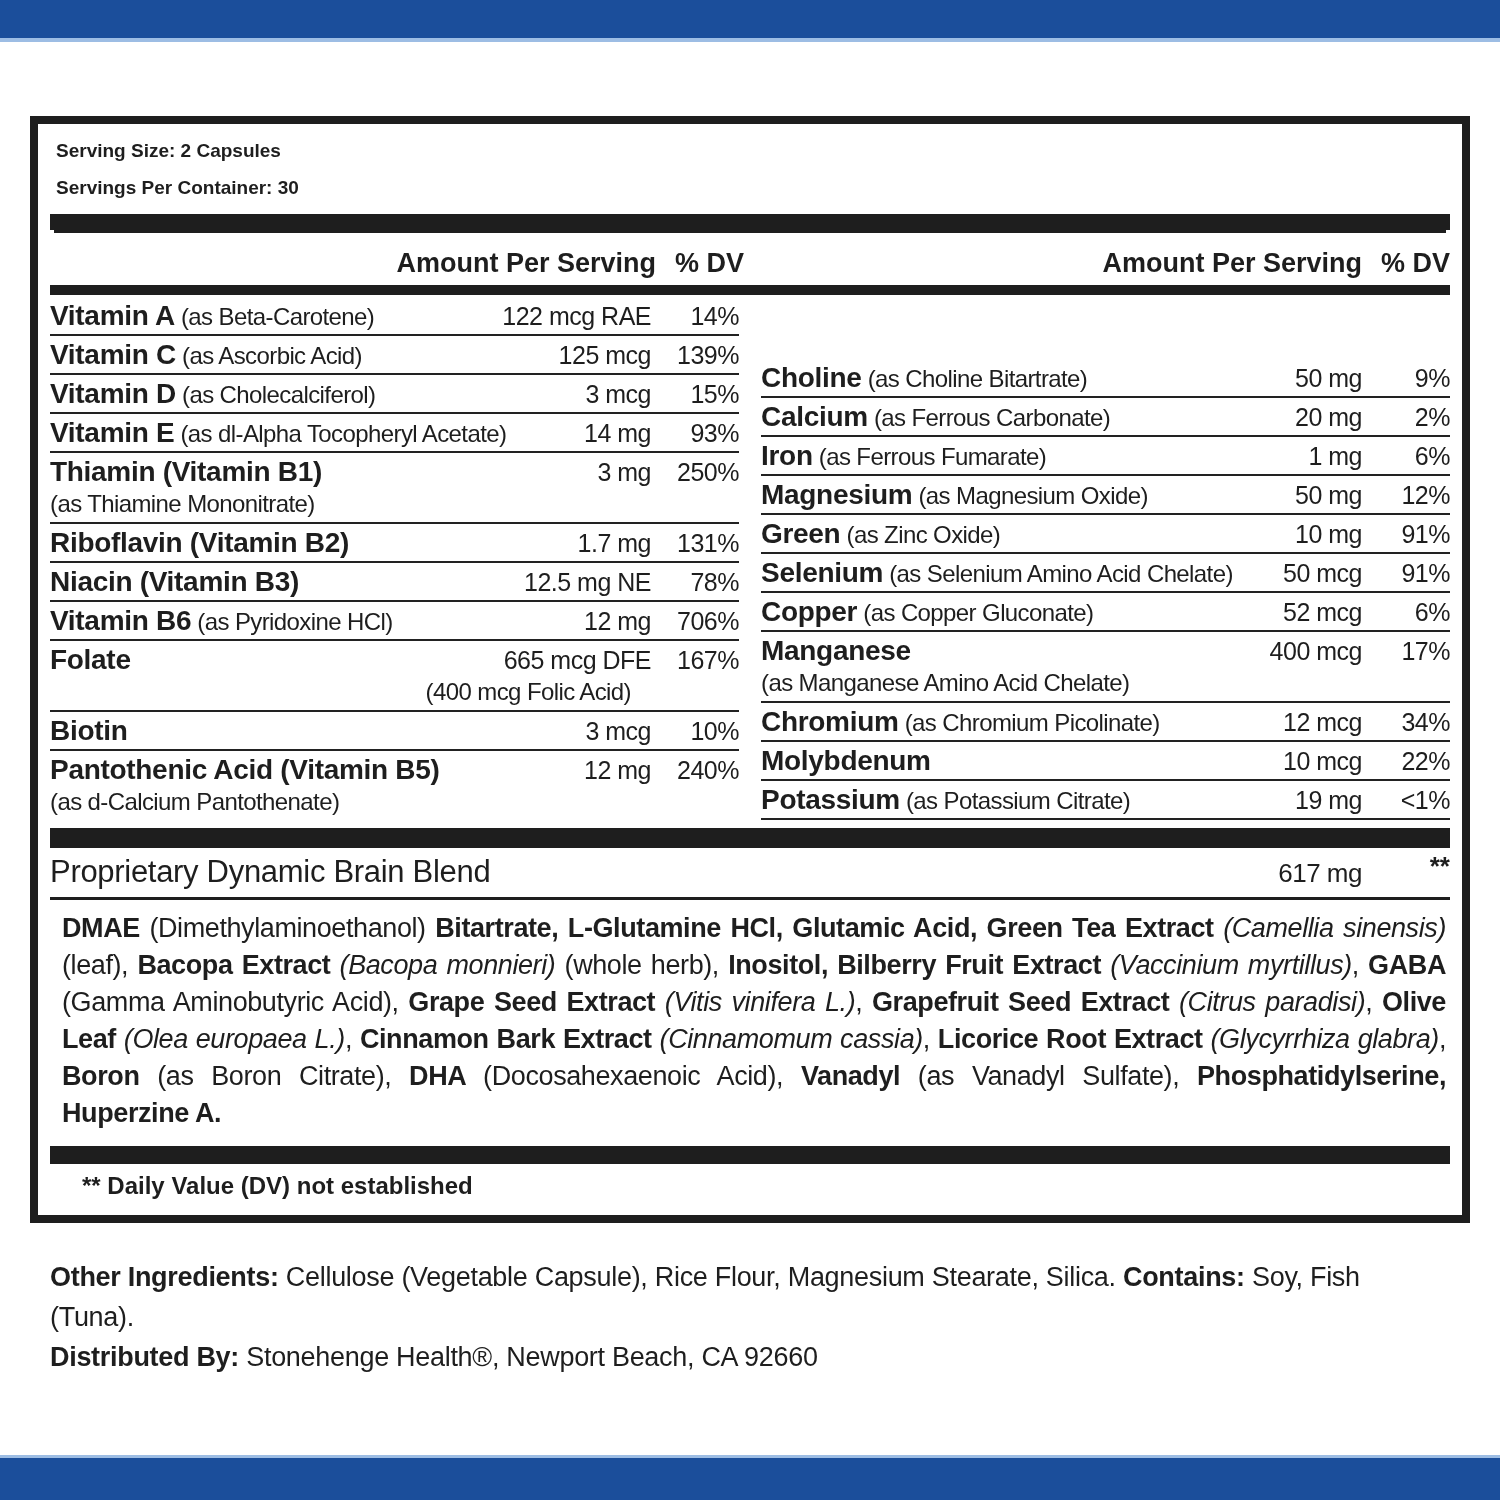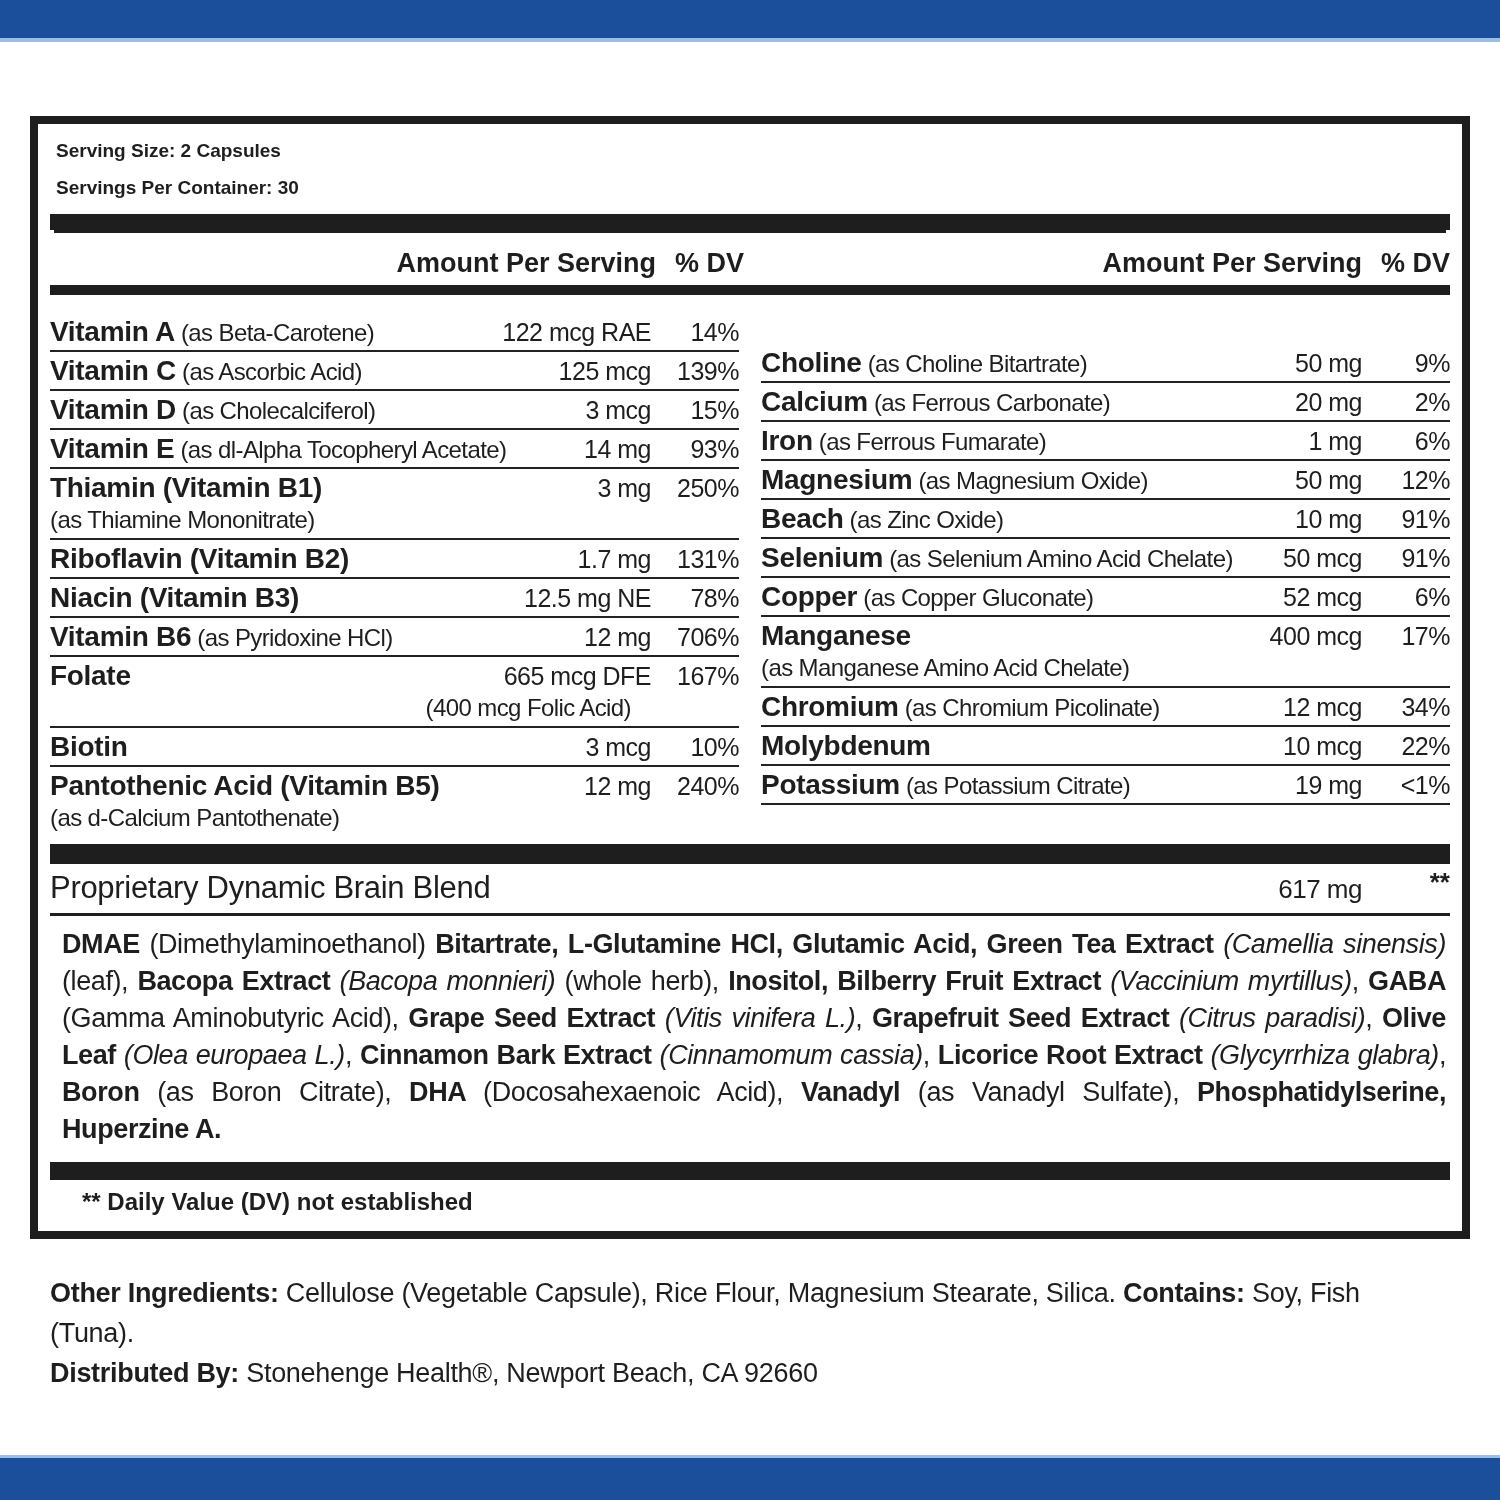--- a/index.html
+++ b/index.html
@@ -21,21 +21,21 @@
   .serving-line{font-size:19px;font-weight:bold;line-height:37px;padding-left:6px;}
 
   .bar-1{margin-top:8px;height:16px;background:var(--ink);border-bottom:3px solid var(--ink);
          box-shadow:0 7px 0 -4px var(--ink);} 
   .col-headers{display:flex;gap:12px;margin-top:16px;}
   .col-header{flex:1;display:flex;align-items:baseline;font-weight:bold;font-size:27px;line-height:34px;}
   .col-header .spacer{flex:1;}
   .col-header .hdr-dv{width:88px;text-align:right;}
   .bar-2{margin-top:5px;height:10px;background:var(--ink);}
 
-  .columns{display:flex;gap:22px;margin-top:18px;align-items:center;}
+  .columns{display:flex;gap:22px;margin-top:2px;align-items:flex-end;}
   .col{flex:1;}
 
   .row{border-bottom:2px solid #222;padding:3px 0 2px 0;}
   .row.no-border{border-bottom:none;}
   .row .main{display:flex;align-items:baseline;}
   .row .nmwrap{flex:1;white-space:nowrap;overflow:hidden;letter-spacing:-0.3px;}
   .row .nm{font-weight:bold;font-size:28px;line-height:32px;}
   .row .ds{font-size:24px;letter-spacing:-0.6px;}
   .row .amt{text-align:right;white-space:nowrap;font-size:25px;letter-spacing:-0.5px;}
   .row .dv{width:88px;text-align:right;white-space:nowrap;font-size:25px;letter-spacing:-0.5px;}
@@ -194,21 +194,21 @@
           </div>
           <div class="row">
             <div class="main">
               <span class="nmwrap"><span class="nm">Magnesium</span><span class="ds"> (as Magnesium Oxide)</span></span>
               <span class="amt">50 mg</span>
               <span class="dv">12%</span>
             </div>
           </div>
           <div class="row">
             <div class="main">
-              <span class="nmwrap"><span class="nm">Beach</span><span class="ds"> (as Zinc Oxide)</span></span>
+              <span class="nmwrap"><span class="nm">Green</span><span class="ds"> (as Zinc Oxide)</span></span>
               <span class="amt">10 mg</span>
               <span class="dv">91%</span>
             </div>
           </div>
           <div class="row">
             <div class="main">
               <span class="nmwrap"><span class="nm">Selenium</span><span class="ds"> (as Selenium Amino Acid Chelate)</span></span>
               <span class="amt">50 mcg</span>
               <span class="dv">91%</span>
             </div>

